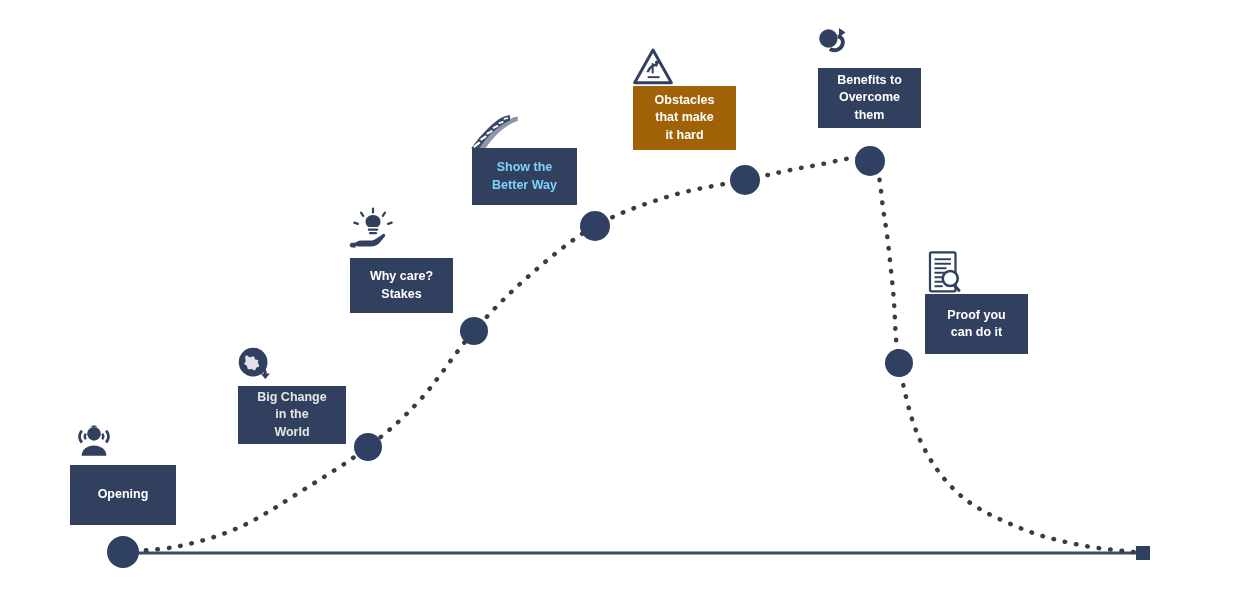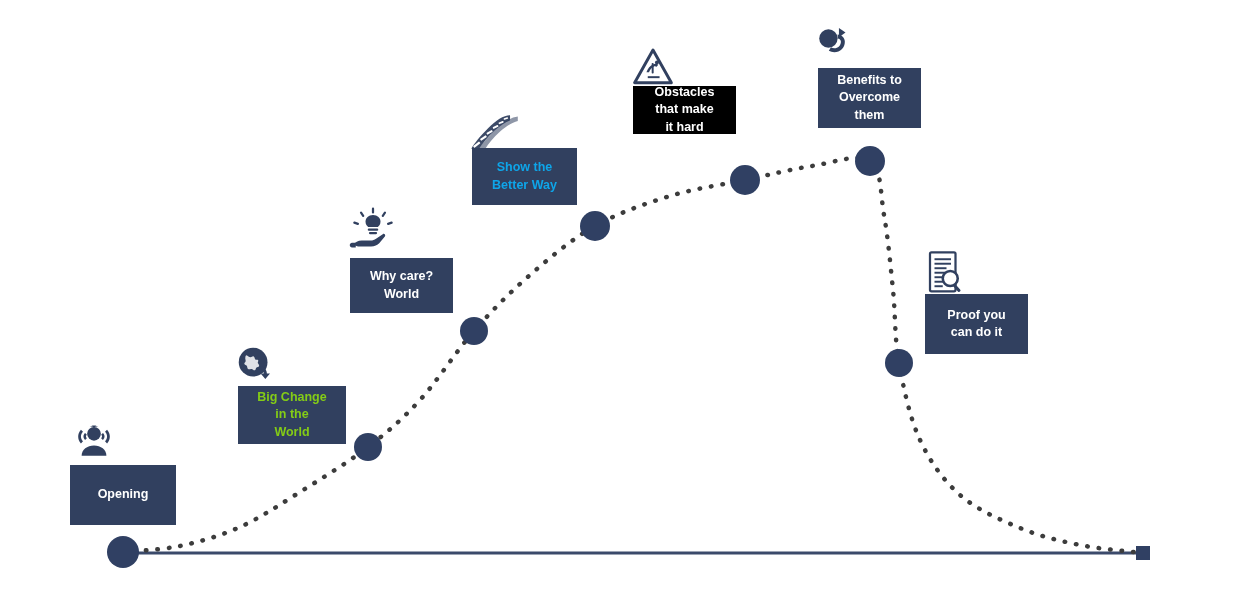--- a/index.html
+++ b/index.html
@@ -129,21 +129,21 @@
   <div class="step">
     <svg class="step-icon" style="left:235px; top:344px; width:40px; height:40px;" viewBox="0 0 64 64">
       <g fill="#31405f">
         <circle cx="29" cy="29" r="23"></circle>
         <path d="M40 36c6 0 11 5 11 11h5l-7.5 9L41 47h5c0-3.3-2.7-6-6-6z"></path>
       </g>
       <g fill="#ffffff">
         <path d="M18 18c3 1 4 3 7 3 2 0 3-2 5-1 2 1 1 4 3 5 1.5 0.8 3-0.5 4 1 1 1.5-1 3-0.5 4.5C37 32 39 33 38.5 35c-0.5 2-3 1.5-4.5 3-1.2 1.2-0.6 3.4-2 4-2 0.9-3.4-1.6-5.5-2-2-0.4-4 1-5.5 0-1.6-1.1-1-3.6-2-5-1.1-1.5-3.5-1.4-4-3-0.5-1.7 1.6-2.8 2-4.5C17.4 26 16 24 16.5 22c0.4-1.6 0-3 1.5-4z" opacity="0.85"></path>
       </g>
     </svg>
-    <div class="step-box" style="left: 238px; top: 386px; width: 108px; height: 58px; background: rgb(49, 64, 95); color: #84cc16;">
+    <div class="step-box" style="left: 238px; top: 386px; width: 108px; height: 58px; background: rgb(49, 64, 95); color: #e5e5e5;">
       <span class="box-text">Big Change
 in the
 World</span>
     </div>
   </div>
 
   <div class="step">
     <svg class="step-icon" style="left:349px; top:205px; width:48px; height:50px;" viewBox="0 0 64 64">
       <g fill="#31405f">
 
@@ -156,58 +156,58 @@
         <path d="M32 12c-6 0-10 4-10 9 0 3.5 2 5.5 3.5 7h13C40 26.5 42 24.5 42 21c0-5-4-9-10-9z"></path>
         <rect x="25" y="30" width="14" height="3" rx="1.5"></rect>
         <rect x="26.5" y="34.5" width="11" height="3" rx="1.5"></rect>
 
         <path d="M6 52c2-4 6-6 11-6h12c2.5 0 5-1 7-2.5l9-6c2-1.4 4.4 1.2 2.8 3.2l-7.5 9C38 52 34 54 29.5 54H12z"></path>
         <path d="M4 49c-1.6 0-3 1.4-3 3.1 0 1.7 1.4 3.1 3 3.1h5v-6.2z"></path>
       </g>
     </svg>
     <div class="step-box" style="left: 350px; top: 258px; width: 103px; height: 55px; background: rgb(49, 64, 95); color: rgb(255, 255, 255);">
       <span class="box-text">Why care?
-World</span>
+Stakes</span>
     </div>
   </div>
 
   <div class="step">
     <svg class="step-icon" style="left:470px; top:112px; width:62px; height:40px;" viewBox="0 0 96 56">
       <g fill="#31405f">
 
         <path d="M62 2c-10 0-22 8-34 20C16 34 6 46 2 54h12c5-8 13-18 24-28C47 18 55 12 62 10z" opacity="0.95"></path>
         <g fill="#ffffff">
           <rect x="52" y="6" width="7" height="2.6" rx="1" transform="rotate(-18 55 7)"></rect>
           <rect x="44" y="12" width="8" height="2.8" rx="1" transform="rotate(-22 48 13)"></rect>
           <rect x="35" y="19" width="9" height="3" rx="1" transform="rotate(-26 39 20)"></rect>
           <rect x="25" y="27" width="10" height="3.2" rx="1" transform="rotate(-30 30 28)"></rect>
           <rect x="15" y="36" width="11" height="3.4" rx="1" transform="rotate(-34 20 37)"></rect>
           <rect x="4" y="46" width="12" height="3.6" rx="1" transform="rotate(-38 10 47)"></rect>
         </g>
 
         <path d="M74 4c-10 1-23 9-35 21C27 37 17 48 13 55h10c5-8 13-18 24-28C56 19 66 13 74 11z" opacity="0.55"></path>
       </g>
     </svg>
-    <div class="step-box" style="left: 472px; top: 148px; width: 105px; height: 57px; background: rgb(49, 64, 95); color: #0ea5e9;">
+    <div class="step-box" style="left: 472px; top: 148px; width: 105px; height: 57px; background: rgb(49, 64, 95); color: #7dd3fc;">
       <span class="box-text">Show the
 Better Way</span>
     </div>
   </div>
 
   <div class="step">
     <svg class="step-icon" style="left:632px; top:46px; width:42px; height:42px;" viewBox="0 0 64 64">
       <path d="M32 6 L60 56 H4 Z" fill="none" stroke="#31405f" stroke-width="4.5" stroke-linejoin="round"></path>
       <g fill="#31405f">
         <path d="M22 40c2-6 5-10 10-12 3-1.2 6-1 8 0.6l-2.5 3.2c-1.4-0.9-3-1-4.6-0.3-3.4 1.4-5.6 4.6-7 8.5z"></path>
         <rect x="30" y="26" width="3" height="16" rx="1.2"></rect>
         <circle cx="38" cy="25" r="3"></circle>
         <path d="M24 46h18v3H24z"></path>
       </g>
     </svg>
-    <div class="step-box" style="left: 633px; top: 86px; width: 103px; height: 48px; background: #000000; color: rgb(255, 255, 255);">
+    <div class="step-box" style="left: 633px; top: 86px; width: 103px; height: 64px; background: #a16207; color: rgb(255, 255, 255);">
       <span class="box-text">Obstacles
 that make
 it hard</span>
     </div>
   </div>
 
   <div class="step">
     <svg class="step-icon" style="left:814px; top:24px; width:42px; height:42px;" viewBox="0 0 64 64">
       <g fill="#31405f">
         <circle cx="22" cy="22" r="14"></circle>

